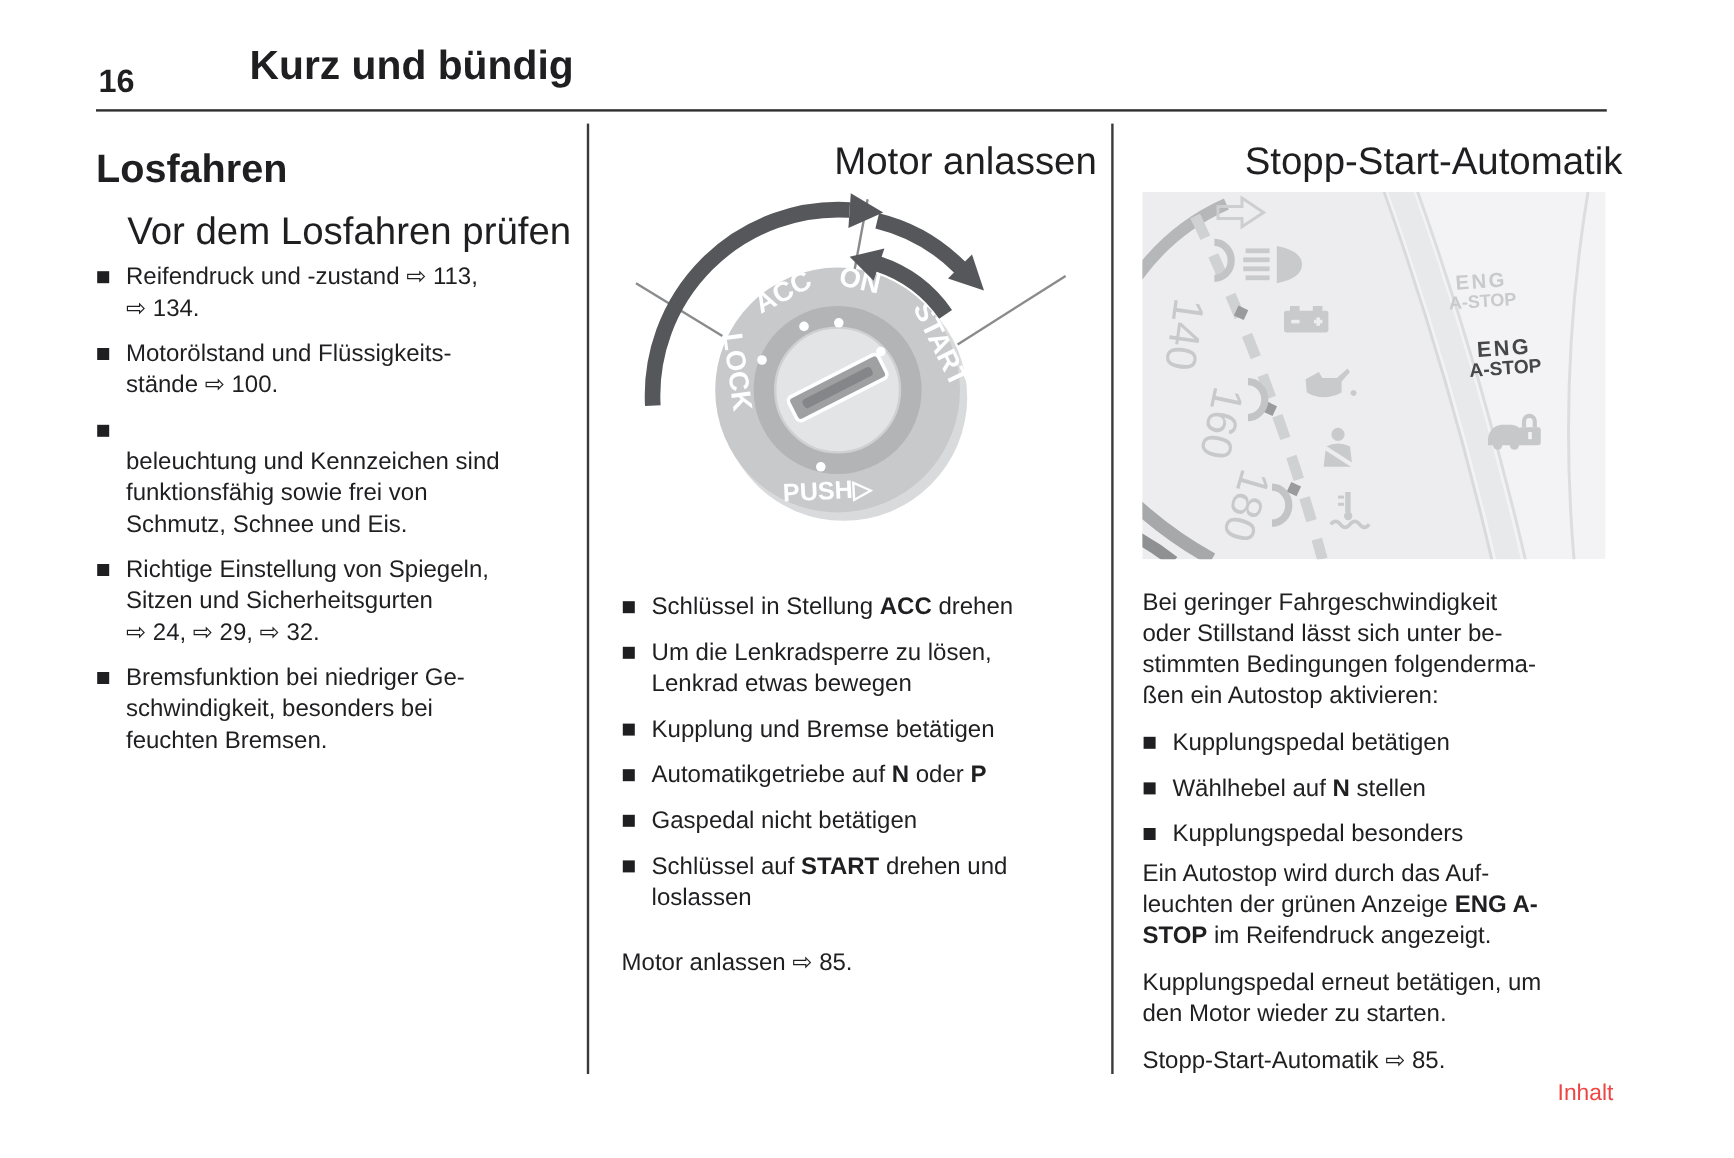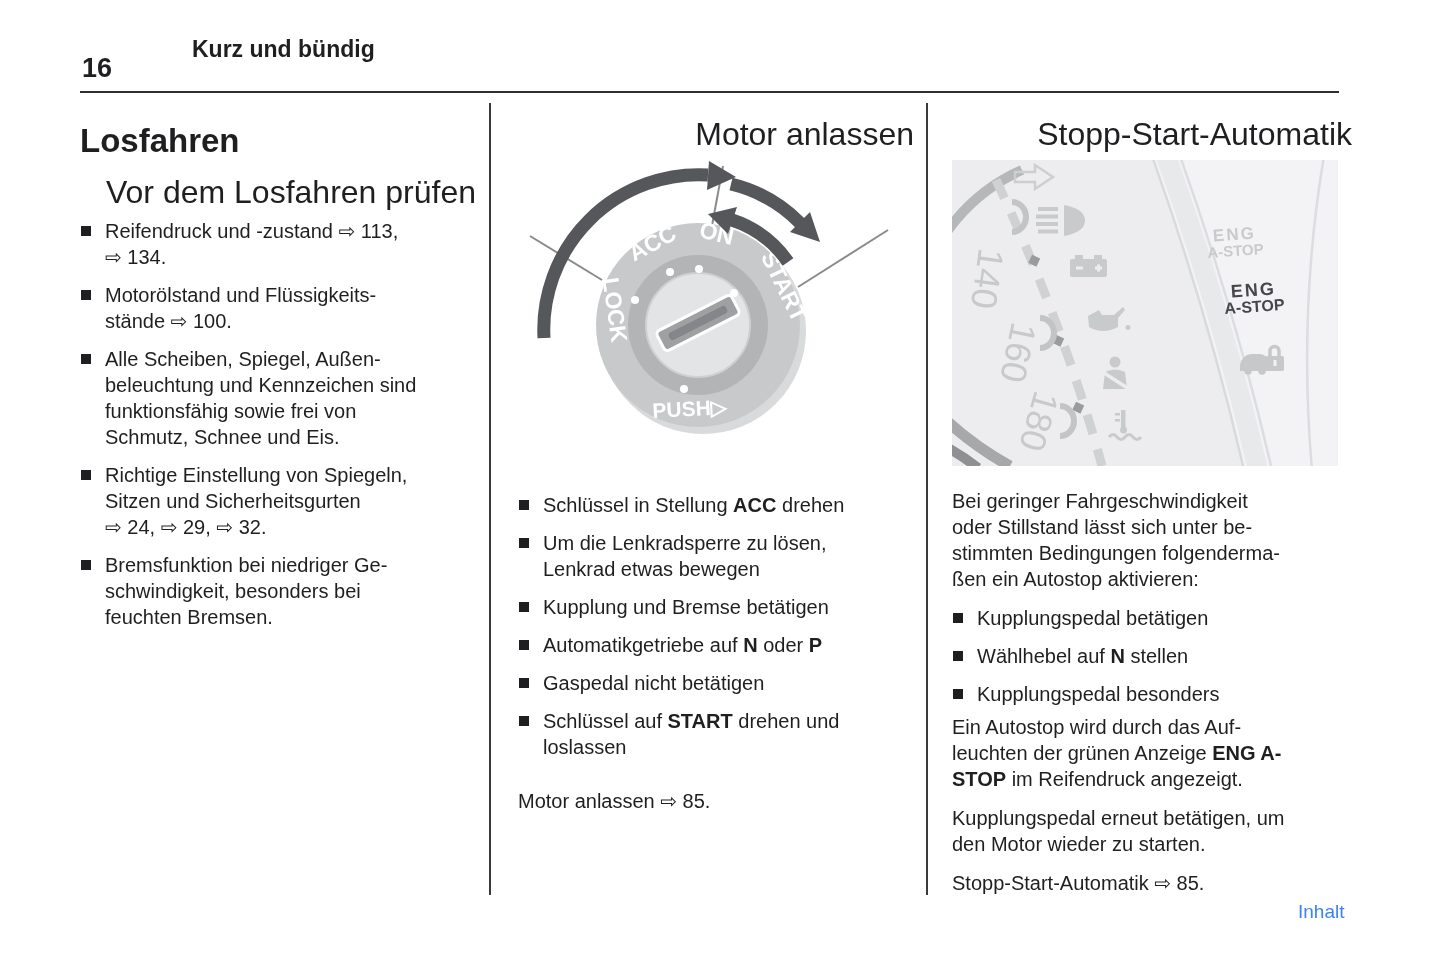--- a/index.html
+++ b/index.html
@@ -1,21 +1,21 @@
 <!DOCTYPE html>
 <html><head>
 <meta charset="utf-8">
 <style>
   html,body{margin:0;padding:0;background:#ffffff;}
   body{width:1445px;height:965px;font-family:"Liberation Sans",sans-serif;color:#1f1f21;position:relative;overflow:hidden;}
   .page{position:absolute;inset:0;background:#fff;}
 
   
   .page-num{position:absolute;left:82px;top:53px;font-size:27px;font-weight:bold;}
-  .chapter{position:absolute;left:192px;top:36px;font-size:23px;font-weight:bold;}
+  .chapter{position:absolute;left:208px;top:36px;font-size:34px;font-weight:bold;}
   .header-rule{position:absolute;left:80px;top:91px;width:1259px;height:2px;background:#2f2f31;}
 
   
   .divider{position:absolute;top:103px;height:792px;width:2px;background:#3a3a3c;}
   .d1{left:489px;} .d2{left:926px;}
 
   
   .col{position:absolute;top:110px;}
   .col1{left:80px;width:396px;}
   .col2{left:518px;width:396px;}
@@ -30,41 +30,41 @@
   li{position:relative;padding-left:25px;margin:12px 0 7px 0;}
   li::before{content:"";position:absolute;left:1px;top:8px;width:10px;height:10px;background:#1f1f21;}
   .para{margin:0 0 13px 0;}
   .note{margin-top:28px;}
   .b{font-weight:bold;}
 
   figure{margin:0;padding:0;}
   .fig-ignition{margin:6px 0 26px 0;}
   .fig-cluster{margin:8px 0 18px 0;}
 
-  .footer-link{position:absolute;left:1298px;top:901px;font-size:19px;color:#3b82f6;}
+  .footer-link{position:absolute;left:1298px;top:901px;font-size:19px;color:#ef4444;}
 </style>
 </head>
 <body>
 
 <div class="page">
 
   <span class="page-num">16</span>
   <span class="chapter">Kurz und bündig</span>
   <div class="header-rule"></div>
 
   <div class="divider d1"></div>
   <div class="divider d2"></div>
 
   <section class="col col1">
     <h1>Losfahren</h1>
     <h2>Vor dem Losfahren prüfen</h2>
     <ul>
         <li><span>Reifendruck und -zustand ⇨ 113,</span><br><span>⇨ 134.</span></li>
         <li><span>Motorölstand und Flüssigkeits-</span><br><span>stände ⇨ 100.</span></li>
-        <li><span>Alle Scheiben, Spiegel, Außen-</span><br><span>beleuchtung und Kennzeichen sind</span><br><span>funktionsfähig sowie frei von</span><br><span>Schmutz, Schnee und Eis.</span></li>
+        <li><br><span>beleuchtung und Kennzeichen sind</span><br><span>funktionsfähig sowie frei von</span><br><span>Schmutz, Schnee und Eis.</span></li>
         <li><span>Richtige Einstellung von Spiegeln,</span><br><span>Sitzen und Sicherheitsgurten</span><br><span>⇨ 24, ⇨ 29, ⇨ 32.</span></li>
         <li><span>Bremsfunktion bei niedriger Ge-</span><br><span>schwindigkeit, besonders bei</span><br><span>feuchten Bremsen.</span></li>
       </ul>
   </section>
 
   <section class="col col2">
     <h2>Motor anlassen</h2>
 
     <figure class="fig-ignition">
       <svg width="372" height="302" viewBox="0 0 372 302">

